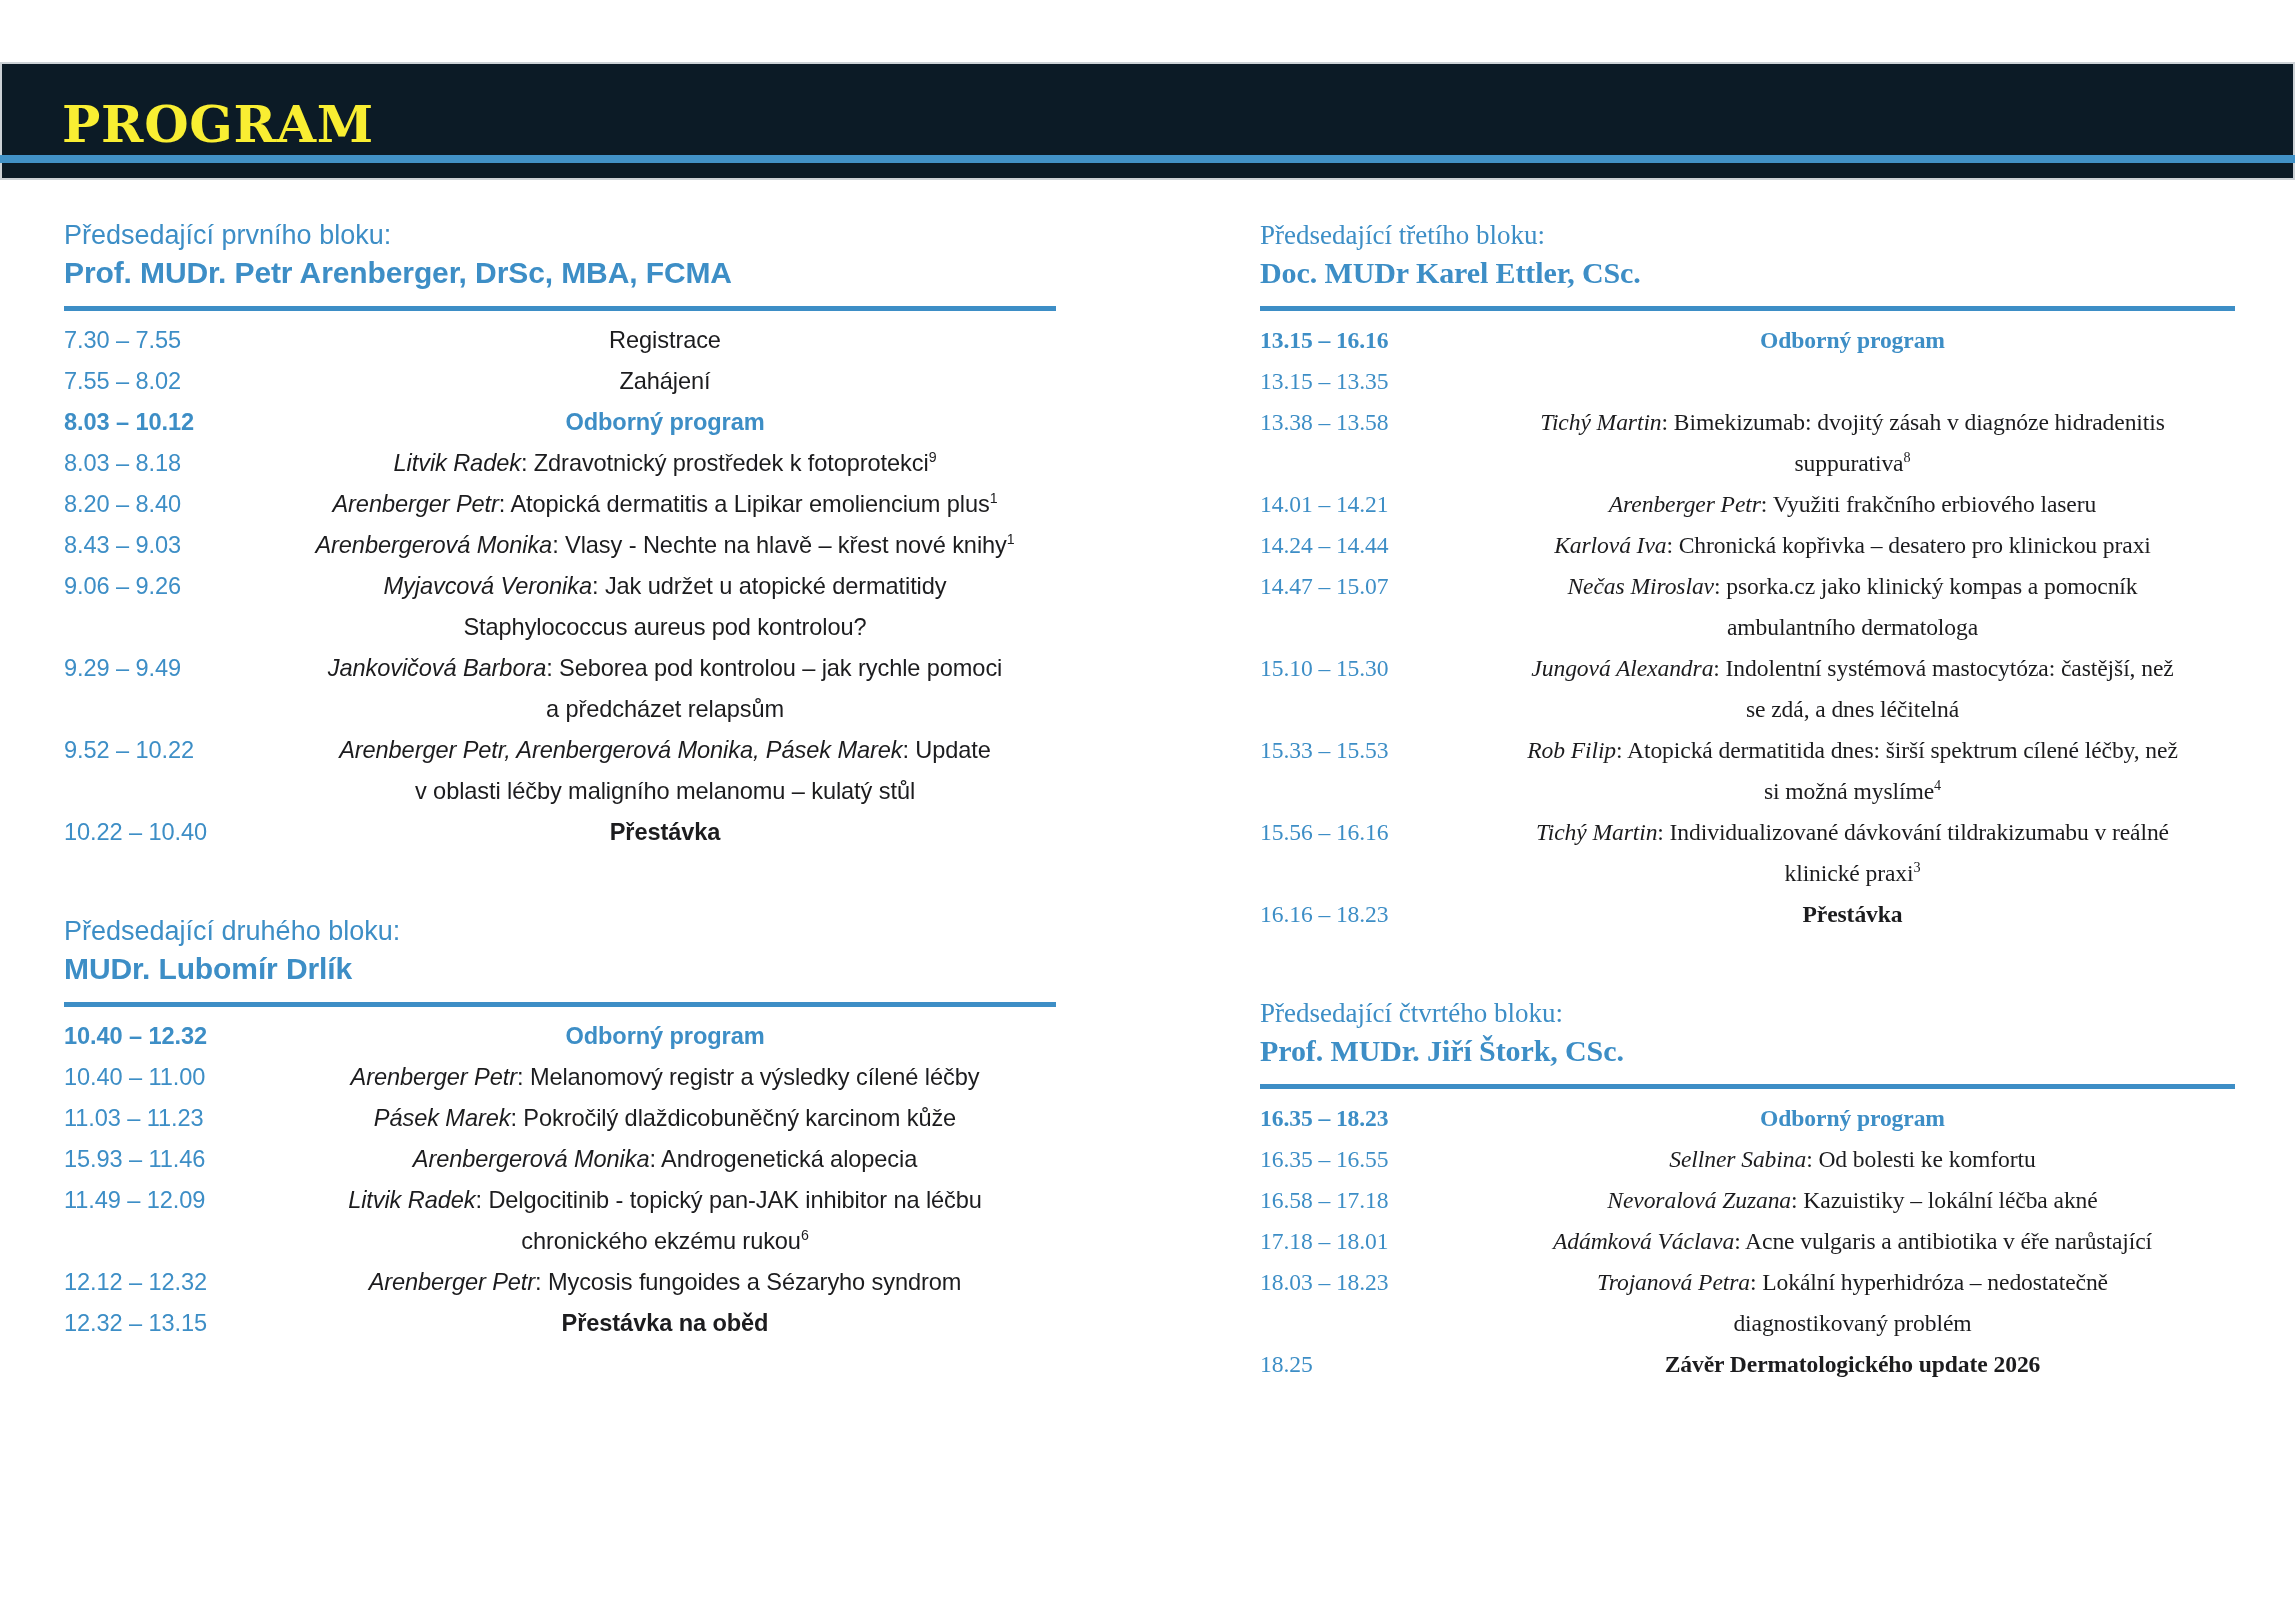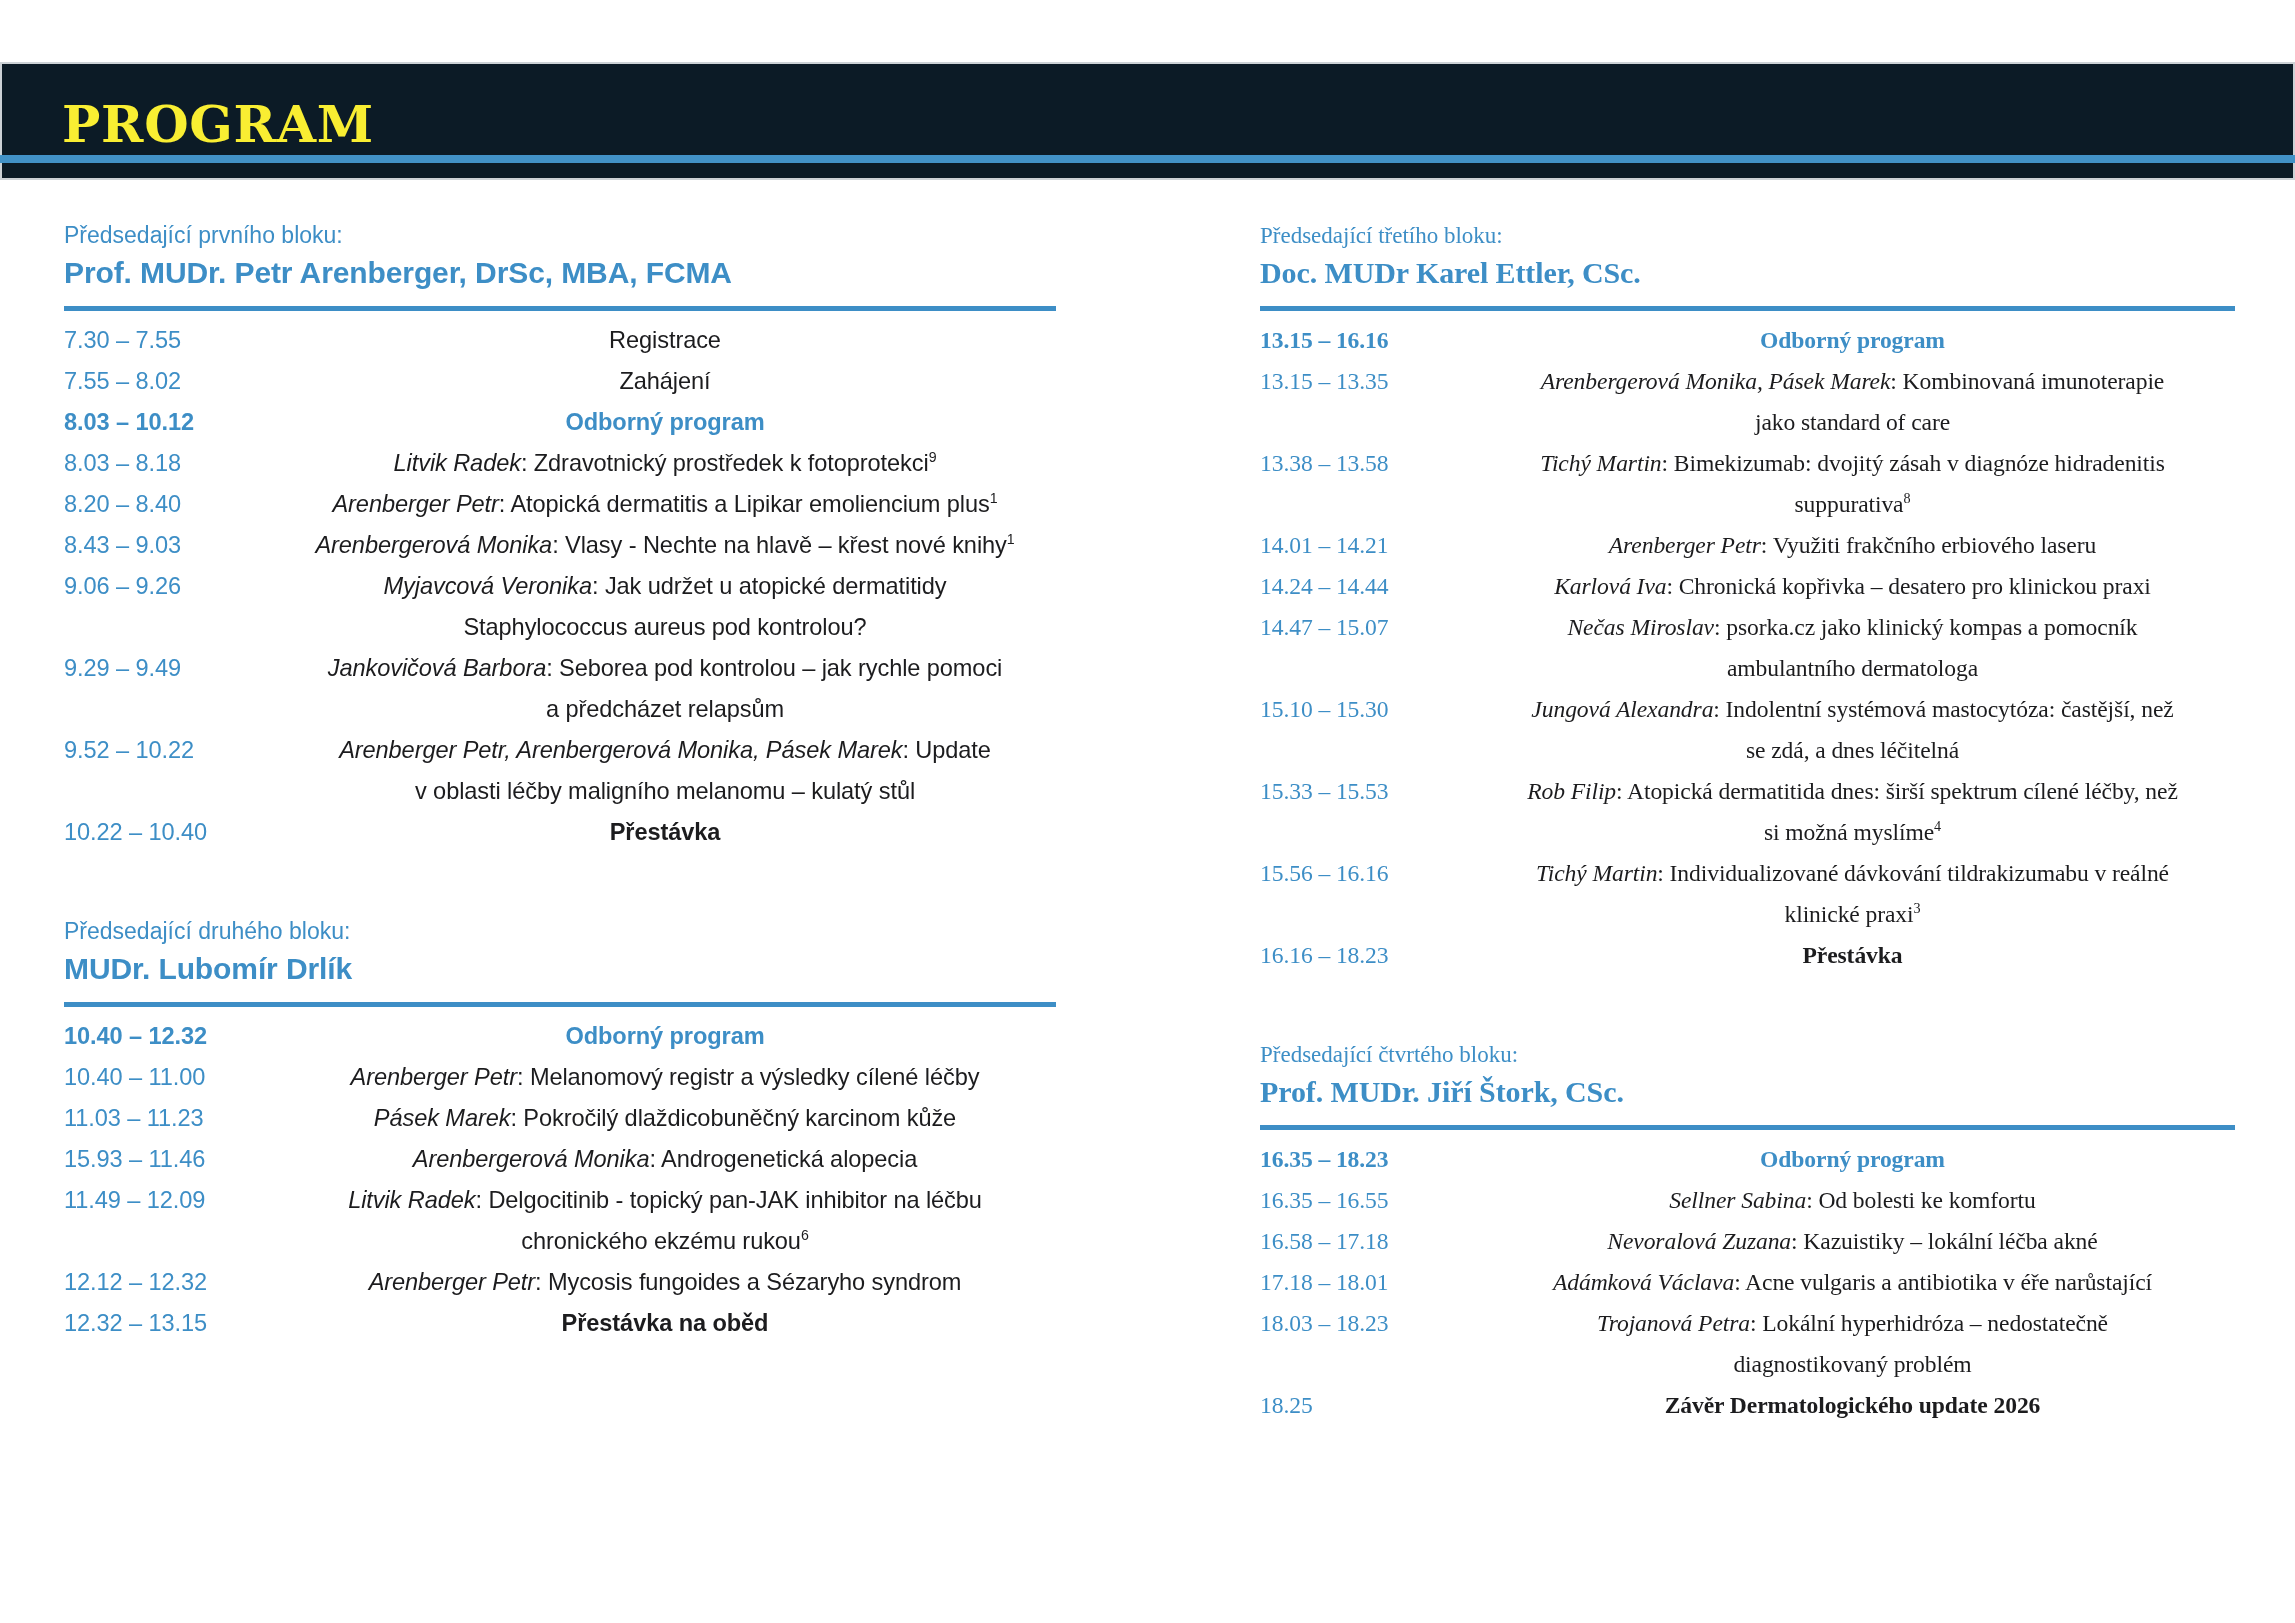--- a/index.html
+++ b/index.html
@@ -39,21 +39,21 @@
 
   
   .col { position: absolute; top: 220px; }
   #col-left  { left: 64px;   width: 992px; }
   #col-right { left: 1260px; width: 975px; font-family: Liberation Serif, serif; }
 
   .block + .block { margin-top: 63px; }
 
   .block-label {
     color: var(--blue, #3d8ec6);
-    font-size: 23px; line-height: 31px;
+    font-size: 27px; line-height: 31px;
   }
   .block-chair {
     color: var(--blue, #3d8ec6);
     font-size: 30px; font-weight: bold;
     line-height: 37px; margin-top: 2.6px;
     letter-spacing: -0.1px;
   }
   .block-rule {
     height: 4.6px; margin-top: 15.7px;
     background: var(--blue, #3d8ec6);
@@ -210,24 +210,20 @@
           <div class="block-rule"></div>
           <div class="rows">
             <div class="row section">
               <div class="row-time">13.15 – 16.16</div>
               <div class="row-body">
                 <div class="line"><span>Odborný program</span></div>
               </div>
             </div>
             <div class="row item">
               <div class="row-time">13.15 – 13.35</div>
-              <div class="row-body">
-                <div class="line"><span class="speaker">Arenbergerová Monika, Pásek Marek</span><span>: Kombinovaná imunoterapie</span></div>
-                <div class="line"><span>jako standard of care</span></div>
-              </div>
             </div>
             <div class="row item">
               <div class="row-time">13.38 – 13.58</div>
               <div class="row-body">
                 <div class="line"><span class="speaker">Tichý Martin</span><span>: Bimekizumab: dvojitý zásah v diagnóze hidradenitis</span></div>
                 <div class="line"><span>suppurativa</span><sup>8</sup></div>
               </div>
             </div>
             <div class="row item">
               <div class="row-time">14.01 – 14.21</div>

